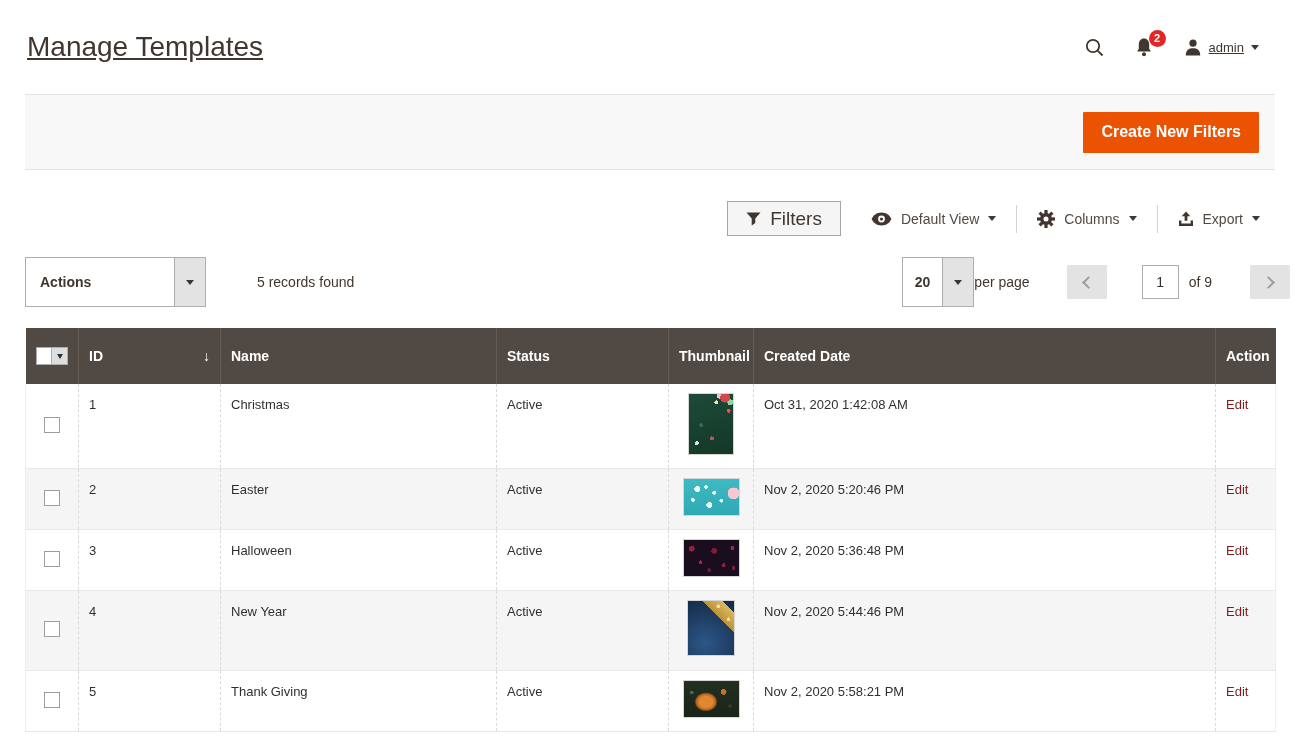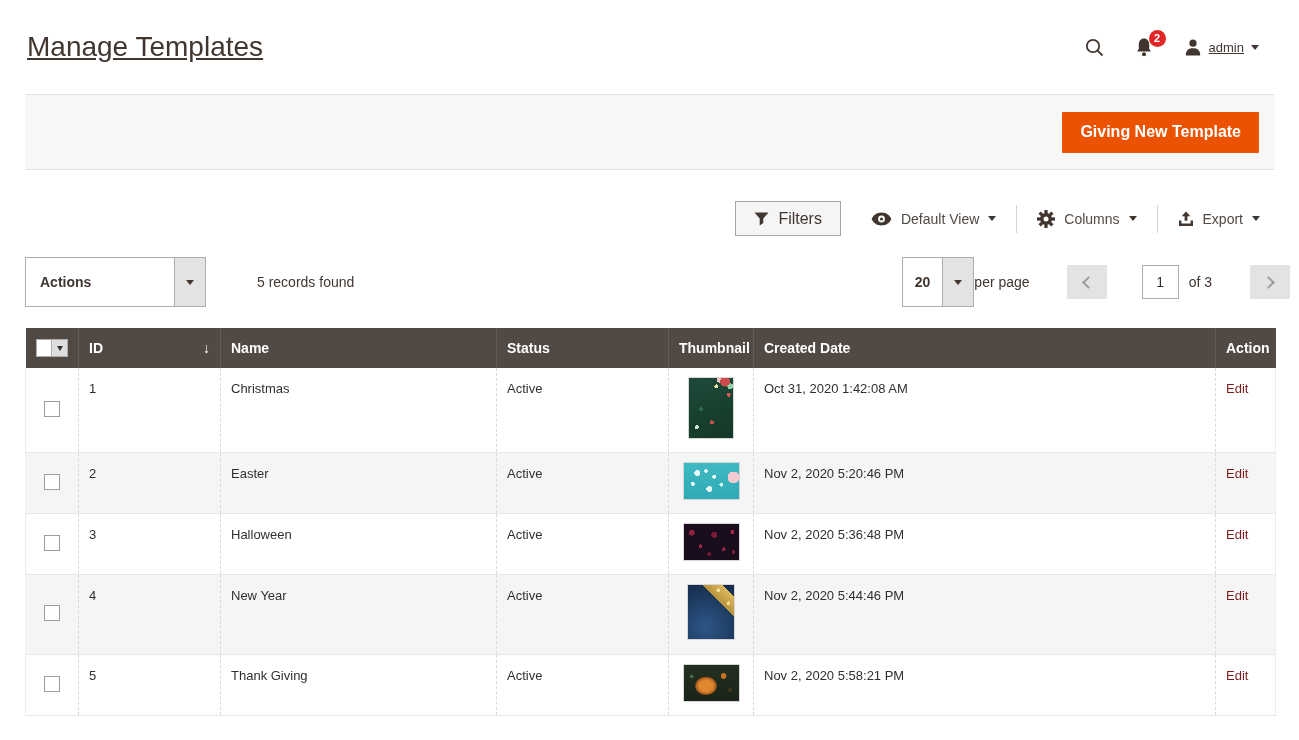--- a/index.html
+++ b/index.html
@@ -30,21 +30,21 @@
   }
   .btn-primary {
     background:#eb5202; color:#fff; border:none; cursor:pointer;
     font-family:inherit; font-size:16px; font-weight:700; padding:0 18px; height:41px; border-radius:1px;
   }
 
   
   .grid-toolbar { display:flex; justify-content:flex-end; align-items:center; margin:31px 39px 0 25px; }
   .filters-btn {
     display:flex; align-items:center; gap:9px; background:#f5f5f5; border:1px solid #a6a6a6;
-    font-family:inherit; font-size:16px; color:#41362f; padding:0 18px; height:35px; cursor:pointer;
+    font-family:inherit; font-size:19px; color:#41362f; padding:0 18px; height:35px; cursor:pointer;
   }
   .tb-item { display:flex; align-items:center; gap:9px; font-size:14px; color:#514943; cursor:pointer; background:none; border:none; font-family:inherit; }
   .tb-sep { width:1px; height:28px; background:#d4d4d4; margin:0 20px; }
   .gap-lg { margin-left:30px; }
 
   
   .controls-row { display:flex; align-items:center; margin:21px 9px 0 25px; }
   .select-like { display:flex; align-items:stretch; height:50px; border:1px solid #adadad; background:#fff; cursor:pointer;font-weight:bold; }
   .select-label { display:flex; align-items:center; padding:0 14px; font-size:14px; color:#41362f; }
   .select-caret { width:31px; display:flex; align-items:center; justify-content:center; background:#e3e3e3; border-left:1px solid #adadad; }
@@ -66,21 +66,21 @@
   .page-input {
     margin-left:35px; width:37px; height:34px; border:1px solid #adadad; text-align:center;
     font-family:inherit; font-size:14px; color:#303030;
   }
   .page-of { margin-left:10px; font-size:14px; color:#41362f; }
 
   
   table.data-grid { margin:21px 24px 0 25px; width:1250px; border-collapse:collapse; table-layout:fixed; }
   .data-grid th {
     background:#514943; color:#fff; font-size:14px; font-weight:700; text-align:left;
-    padding:0 10px; height:40px; border-left:1px solid #645c55; cursor:pointer;
+    padding:0 10px; height:56px; border-left:1px solid #645c55; cursor:pointer;
   }
   .data-grid th:first-child { border-left:none; }
   .data-grid td {
     font-size:13px; color:#303030; padding:13px 10px; vertical-align:top;
     border-left:1px dashed #d9d9d9; border-bottom:1px solid #e8e8e8; background:#fff;
   }
   .data-grid td:first-child { border-left:1px solid #eee; vertical-align:middle; text-align:center; }
   .data-grid td:last-child { border-right:1px solid #eee; }
   .data-grid tr.alt td { background:#f5f5f5; }
   .id-head { display:flex; align-items:center; justify-content:space-between; }
@@ -126,21 +126,21 @@
             <path d="M1.8 17.5 C1.8 11.8 5 10.2 9 10.2 C13 10.2 16.2 11.8 16.2 17.5 Z" fill="#41362f"></path>
           </svg>
       </span>
       <span class="admin-name">admin</span>
       <span class="caret"></span>
     </div>
   </div>
 </div>
 
 <div class="action-band">
-  <button class="btn-primary">Giving New Template</button>
+  <button class="btn-primary">Create New Filters</button>
 </div>
 
 <div class="grid-toolbar">
   <button class="filters-btn">
     <span>
       <svg width="15" height="14" viewBox="0 0 15 14">
           <path d="M0.5 0.5 H14.5 L9.3 6.5 V11 L5.7 13.5 V6.5 Z" fill="#41362f"></path>
         </svg>
     </span>
     <span>Filters</span>
@@ -205,21 +205,21 @@
       <span class="select-label">20</span>
       <span class="select-caret">
           <span class="caret"></span>
         </span>
     </div>
     <span class="perpage-label">per page</span>
     <button class="page-btn prev">
         <span class="chev left"></span>
       </button>
     <input class="page-input" value="1" style="">
-    <span class="page-of">of 3</span>
+    <span class="page-of">of 9</span>
     <button class="page-btn next">
         <span class="chev right"></span>
       </button>
   </div>
 </div>
 
 <table class="data-grid">
   <colgroup>
     <col style="width:53px">
       <col style="width:142px">

